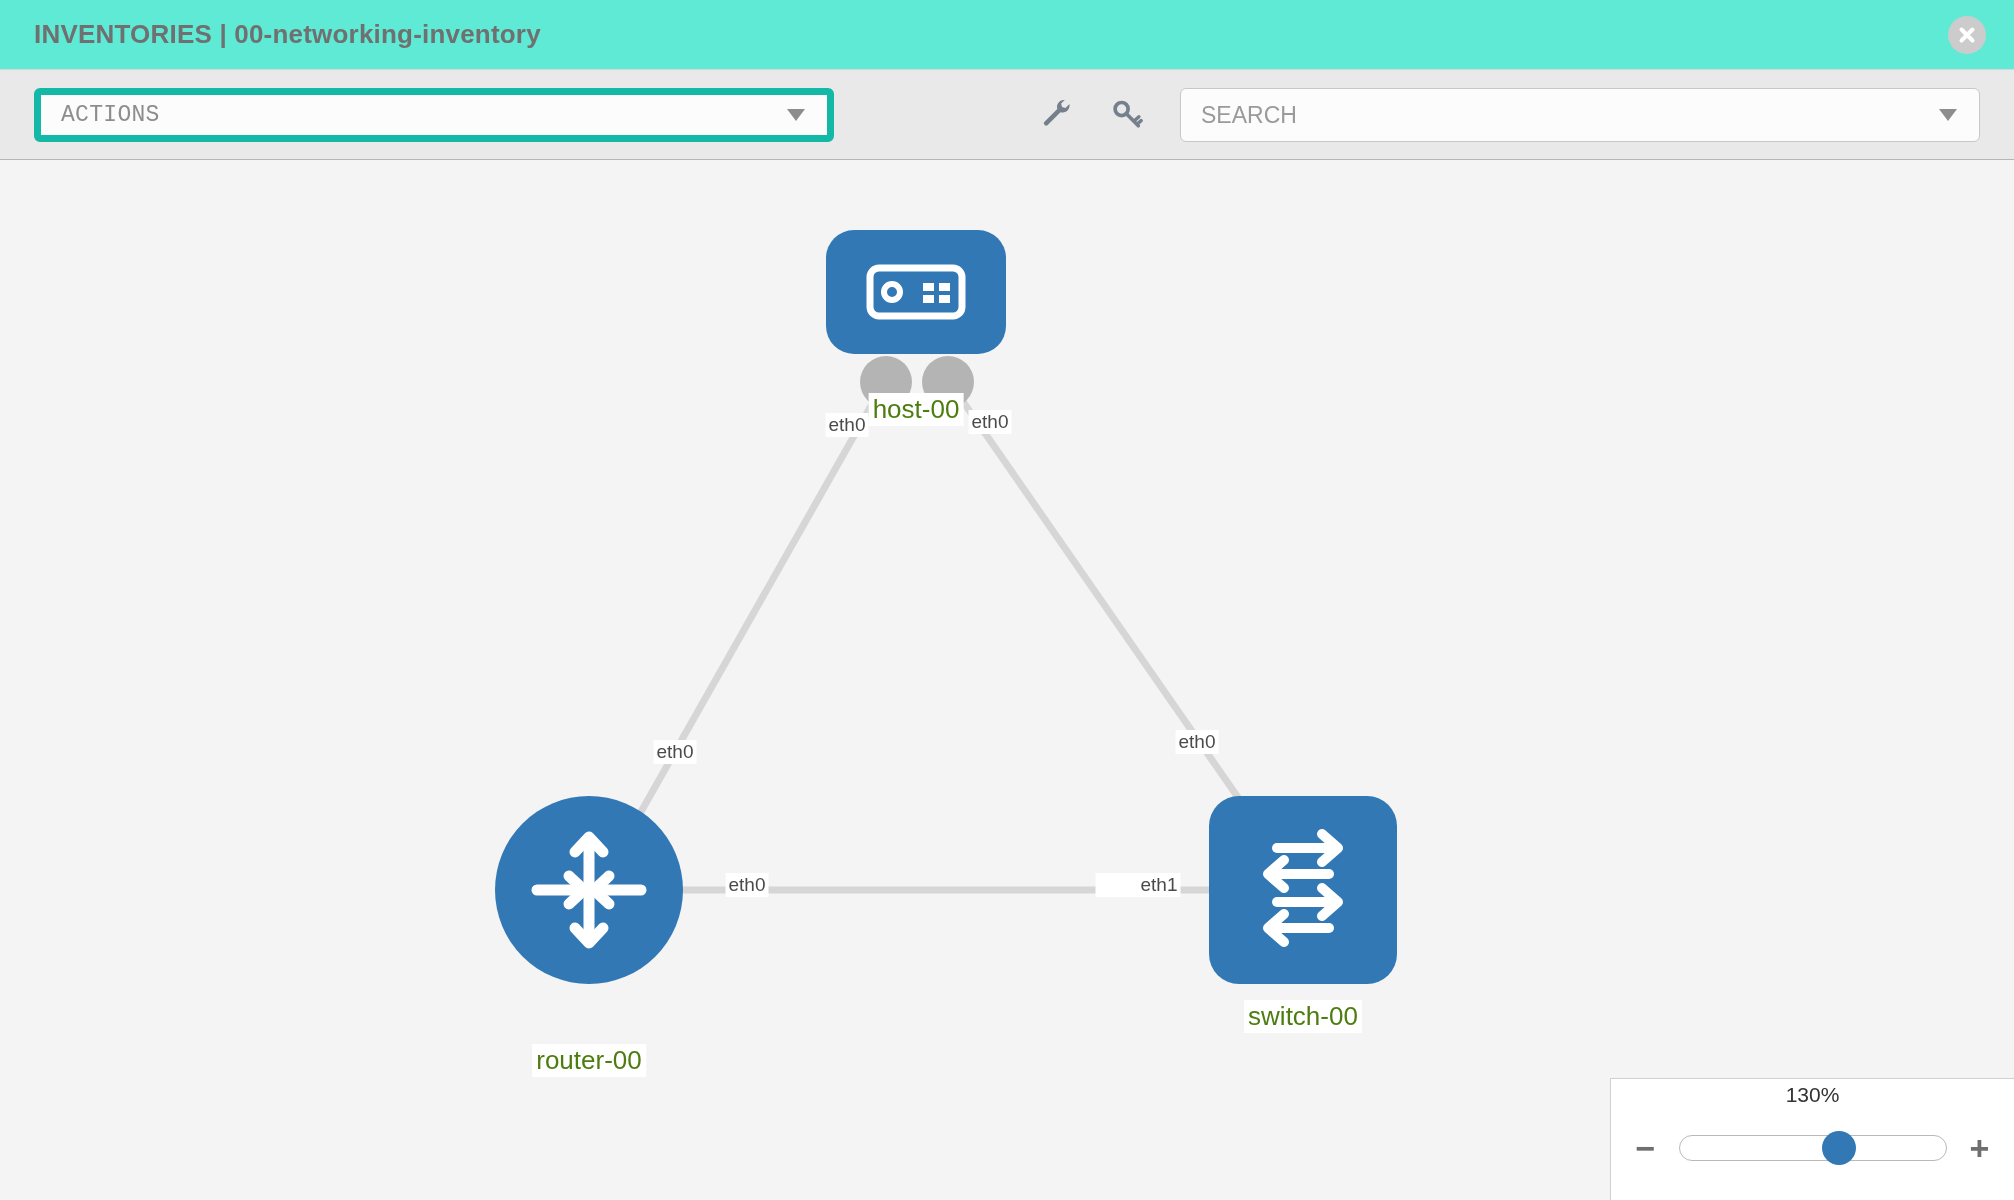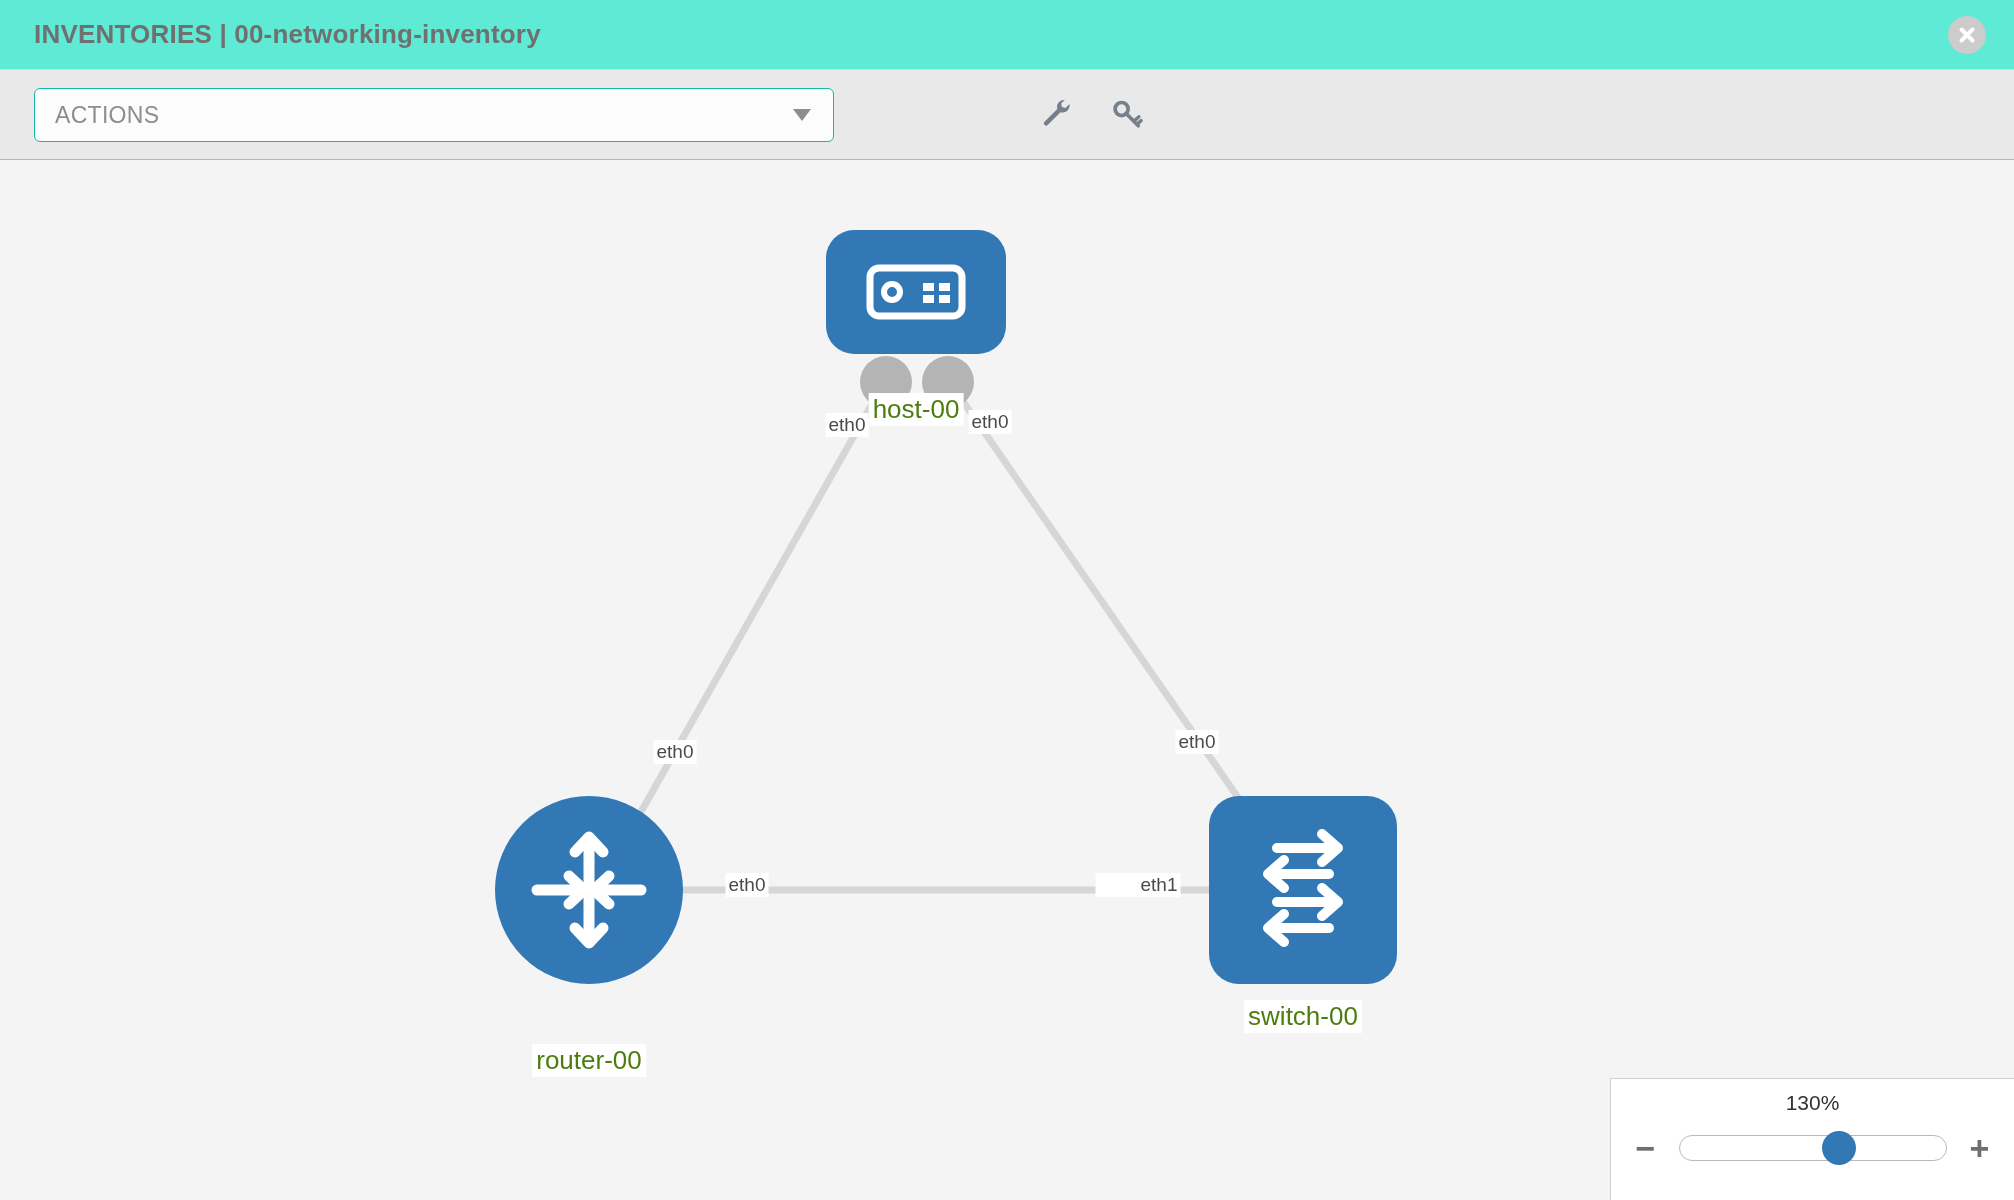--- a/index.html
+++ b/index.html
@@ -36,24 +36,25 @@
   
   .toolbar {
     position:absolute; left:0; top:70px; width:2014px; height:90px;
     background:#e9e9e9;
     border-bottom:1px solid #b5b5b5;
   }
   .actions-select {
     position:absolute; left:34px; top:18px;
     width:800px; height:54px;
     background:#fcfcfc;
-    border:1px solid #14b8a6;
+    border:7px solid #14b8a6;
     border-radius:6px;
     display:flex; align-items:center;
     cursor:pointer;
+    font-family:Liberation Mono, monospace;
   }
   .actions-label {
     margin-left:20px; font-size:23px; color:#8d8d8d; letter-spacing:0.3px;
   }
   .caret {
     position:absolute; right:22px; top:50%; transform:translateY(-50%);
     width:0;height:0;
     border-left:9px solid transparent;
     border-right:9px solid transparent;
     border-top:12px solid #8d8d8d;
@@ -114,21 +115,21 @@
 
   
   .zoom-widget {
     position:absolute; right:0; bottom:0;
     width:404px; height:122px;
     background:#ffffff;
     border:1px solid #d0d0d0;
     border-right:none; border-bottom:none;
   }
   .zoom-value {
-    position:absolute; left:0; right:0; top:12px;
+    position:absolute; left:0; right:0; top:4px;
     text-align:center;
     font-size:21px; color:#333;
   }
   .zoom-row {
     position:absolute; left:0; right:0; top:52px;
     display:flex; align-items:center; justify-content:center; gap:18px;
   }
   .zoom-minus, .zoom-plus {
     color:#6f6f6f; font-size:34px; line-height:1;
     cursor:pointer; user-select:none; font-weight:bold;
@@ -178,20 +179,24 @@
     <span class="tool-icon">
       <svg width="34" height="34" viewBox="0 0 24 24" aria-hidden="true">
         <circle cx="8.2" cy="9.2" r="4.6" fill="none" stroke="#76808c" stroke-width="2.6"></circle>
         <path d="M11.4 12.4 L20 21" stroke="#76808c" stroke-width="2.6" stroke-linecap="round"></path>
         <path d="M17 17.6 L20.4 14.6" stroke="#76808c" stroke-width="2.4" stroke-linecap="round"></path>
         <path d="M19.2 19.8 L22 17.4" stroke="#76808c" stroke-width="2.4" stroke-linecap="round"></path>
       </svg>
     </span>
   </div>
 
+  <div class="search-box">
+    <input class="search-input" type="text" placeholder="SEARCH" style="">
+    <span class="caret"></span>
+  </div>
 </div>
 
 <div class="canvas">
 
   <svg class="topology-svg" width="2014" height="1040">
     <defs>
 
       <g id="icon-server">
         <rect x="-46" y="-24" width="92" height="48" rx="9" ry="9" fill="none" stroke="#ffffff" stroke-width="7"></rect>
         <circle cx="-24" cy="0" r="8" fill="none" stroke="#ffffff" stroke-width="6"></circle>

